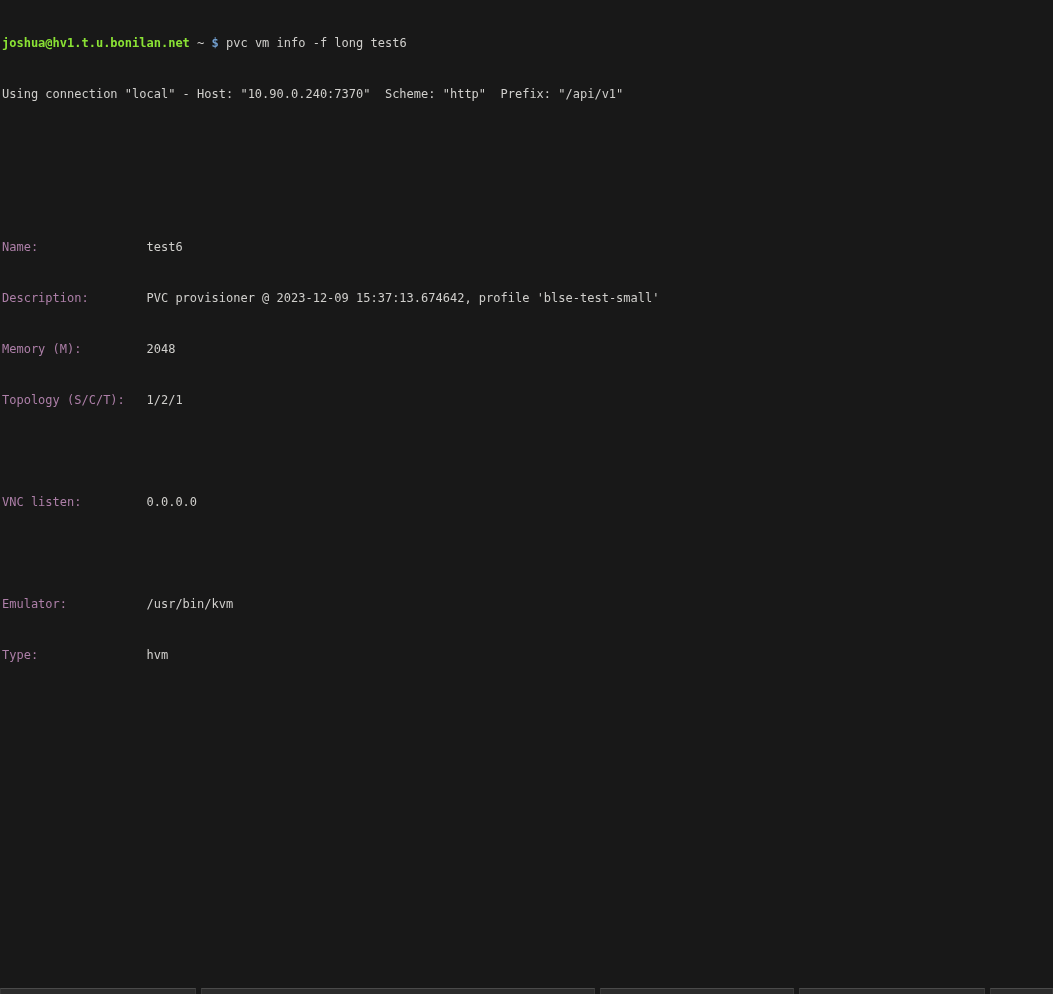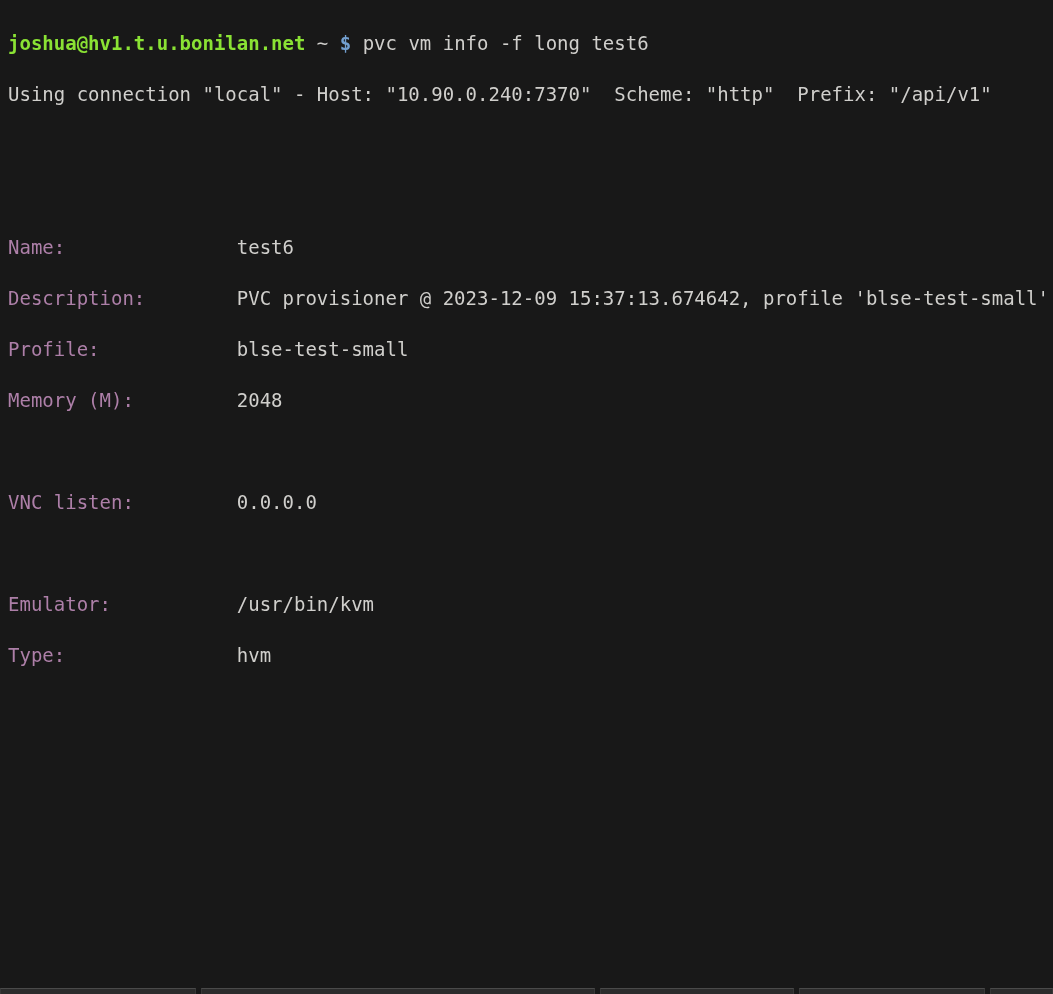--- a/index.html
+++ b/index.html
@@ -2,24 +2,24 @@
 <html style="--bg: #181818; --fg: #d0cfcc; --white: #ffffff; --label: #ad7fa8; --green: #8ae234; --blue: #729fcf; --strip_fill: #2c2c2c; --strip_edge: #4a4a4a;"><head>
 <meta charset="utf-8">
 <style>
   html,body{margin:0;padding:0;background:#0d0d0d;}
   body{width:1053px;height:994px;overflow:hidden;position:relative;}
   .term{
     position:absolute;inset:0;
     background:var(--bg,#181818);
     color:var(--fg,#d0cfcc);
     font-family:"DejaVu Sans Mono","Liberation Mono",monospace;
-    font-size:19px;
+    font-size:12px;
     line-height:17px;
     white-space:pre;
-    padding:1px 0 0 8px;
+    padding:1px 0 0 2px;
     cursor:text;
   }
   .line{height:17px;}
   .t-fg{color:var(--fg,#d0cfcc);}
   .t-b{color:var(--white,#ffffff);font-weight:bold;}
   .t-label{color:var(--label,#ad7fa8);margin-top:24px;}
   .t-prompt{color:var(--green,#8ae234);font-weight:bold;}
   .t-bb{color:var(--blue,#729fcf);font-weight:bold;}
   .strip{
     position:absolute;left:0;bottom:0;height:6px;width:1053px;
@@ -41,22 +41,22 @@
 </head>
 <body>
 
 <div class="term">
   <div class="line"><span class="t-prompt">joshua@hv1.t.u.bonilan.net</span><span class="t-fg"> ~ </span><span class="t-bb">$</span><span class="t-fg"> pvc vm info -f long test6</span></div>
   <div class="line"><span class="t-fg">Using connection "local" - Host: "10.90.0.240:7370"  Scheme: "http"  Prefix: "/api/v1"</span></div>
   <div class="line"></div>
   <div class="line"></div>
   <div class="line"><span class="t-label">Name:               </span><span class="t-fg">test6</span></div>
   <div class="line"><span class="t-label">Description:        </span><span class="t-fg">PVC provisioner @ 2023-12-09 15:37:13.674642, profile 'blse-test-small'</span></div>
-  <div class="line"><span class="t-label">Profile:            </span><span class="t-fg">blse-test-small</span></div>
   <div class="line"><span class="t-label">Memory (M):         </span><span class="t-fg">2048</span></div>
+  <div class="line"><span class="t-label">Topology (S/C/T):   </span><span class="t-fg">1/2/1</span></div>
   <div class="line"></div>
   <div class="line"><span class="t-label">VNC listen:         </span><span class="t-fg">0.0.0.0</span></div>
   <div class="line"></div>
   <div class="line"><span class="t-label">Emulator:           </span><span class="t-fg">/usr/bin/kvm</span></div>
   <div class="line"><span class="t-label">Type:               </span><span class="t-fg">hvm</span></div>
   
   
   
   
   

